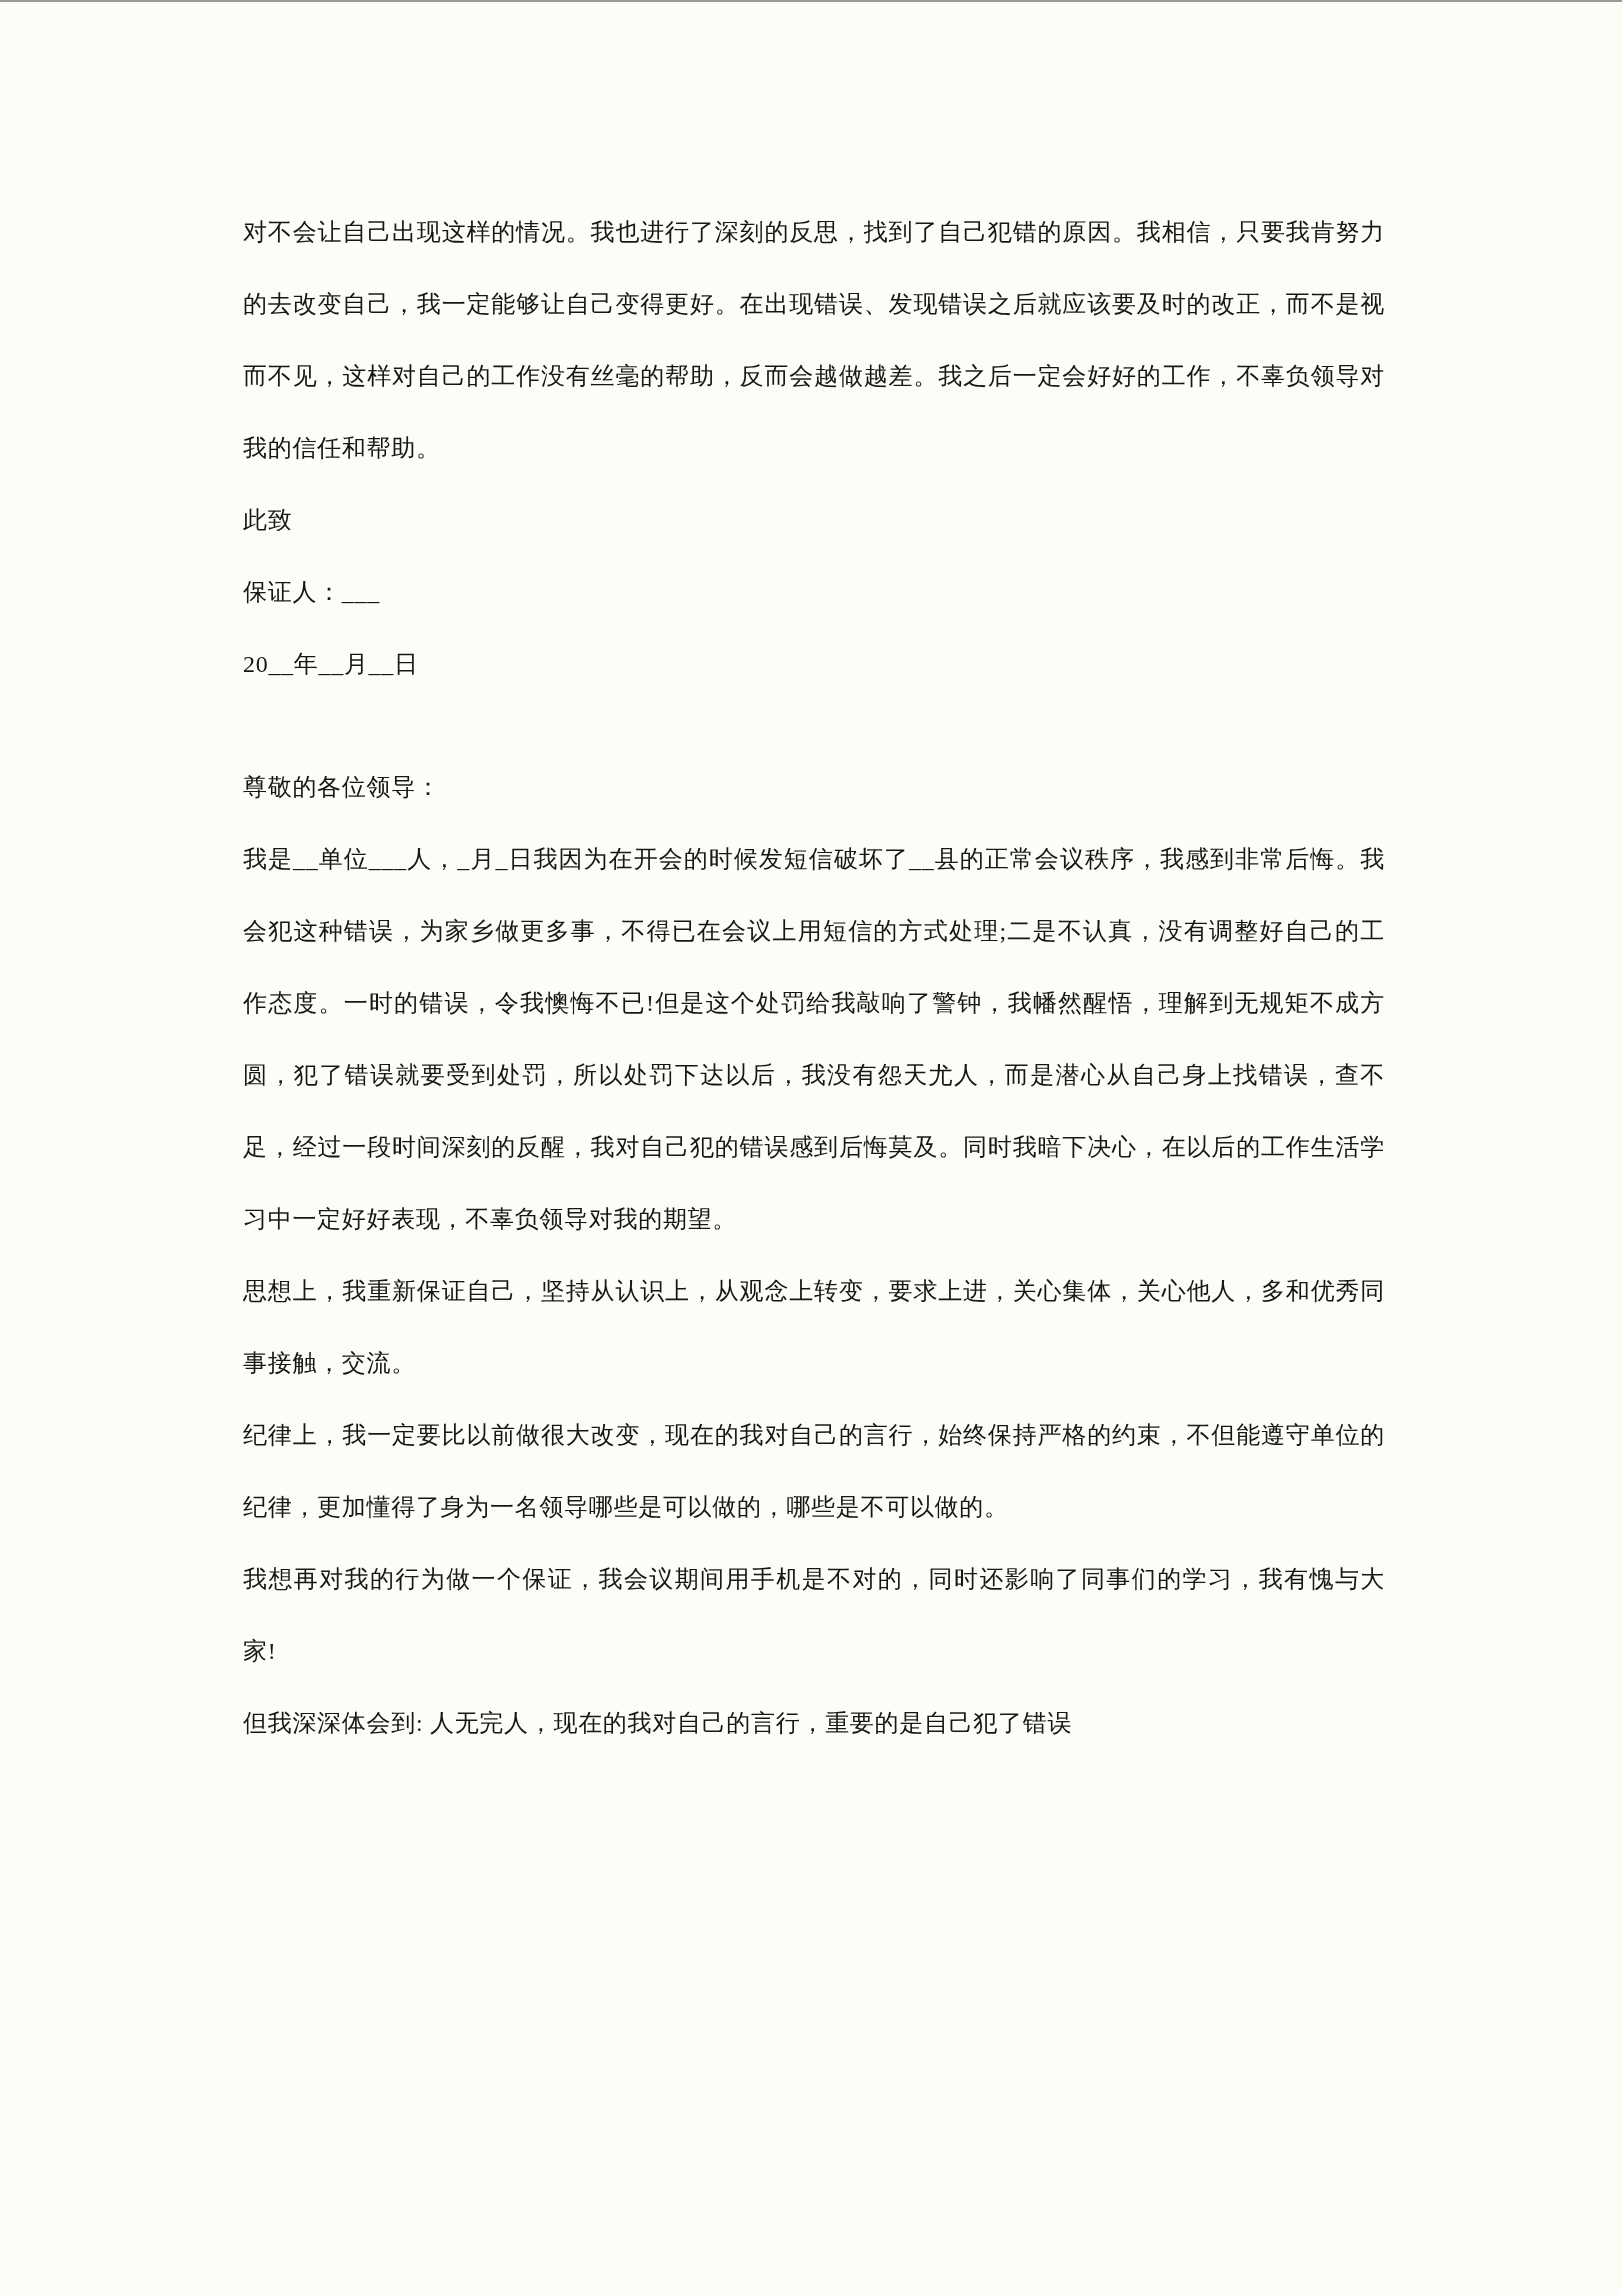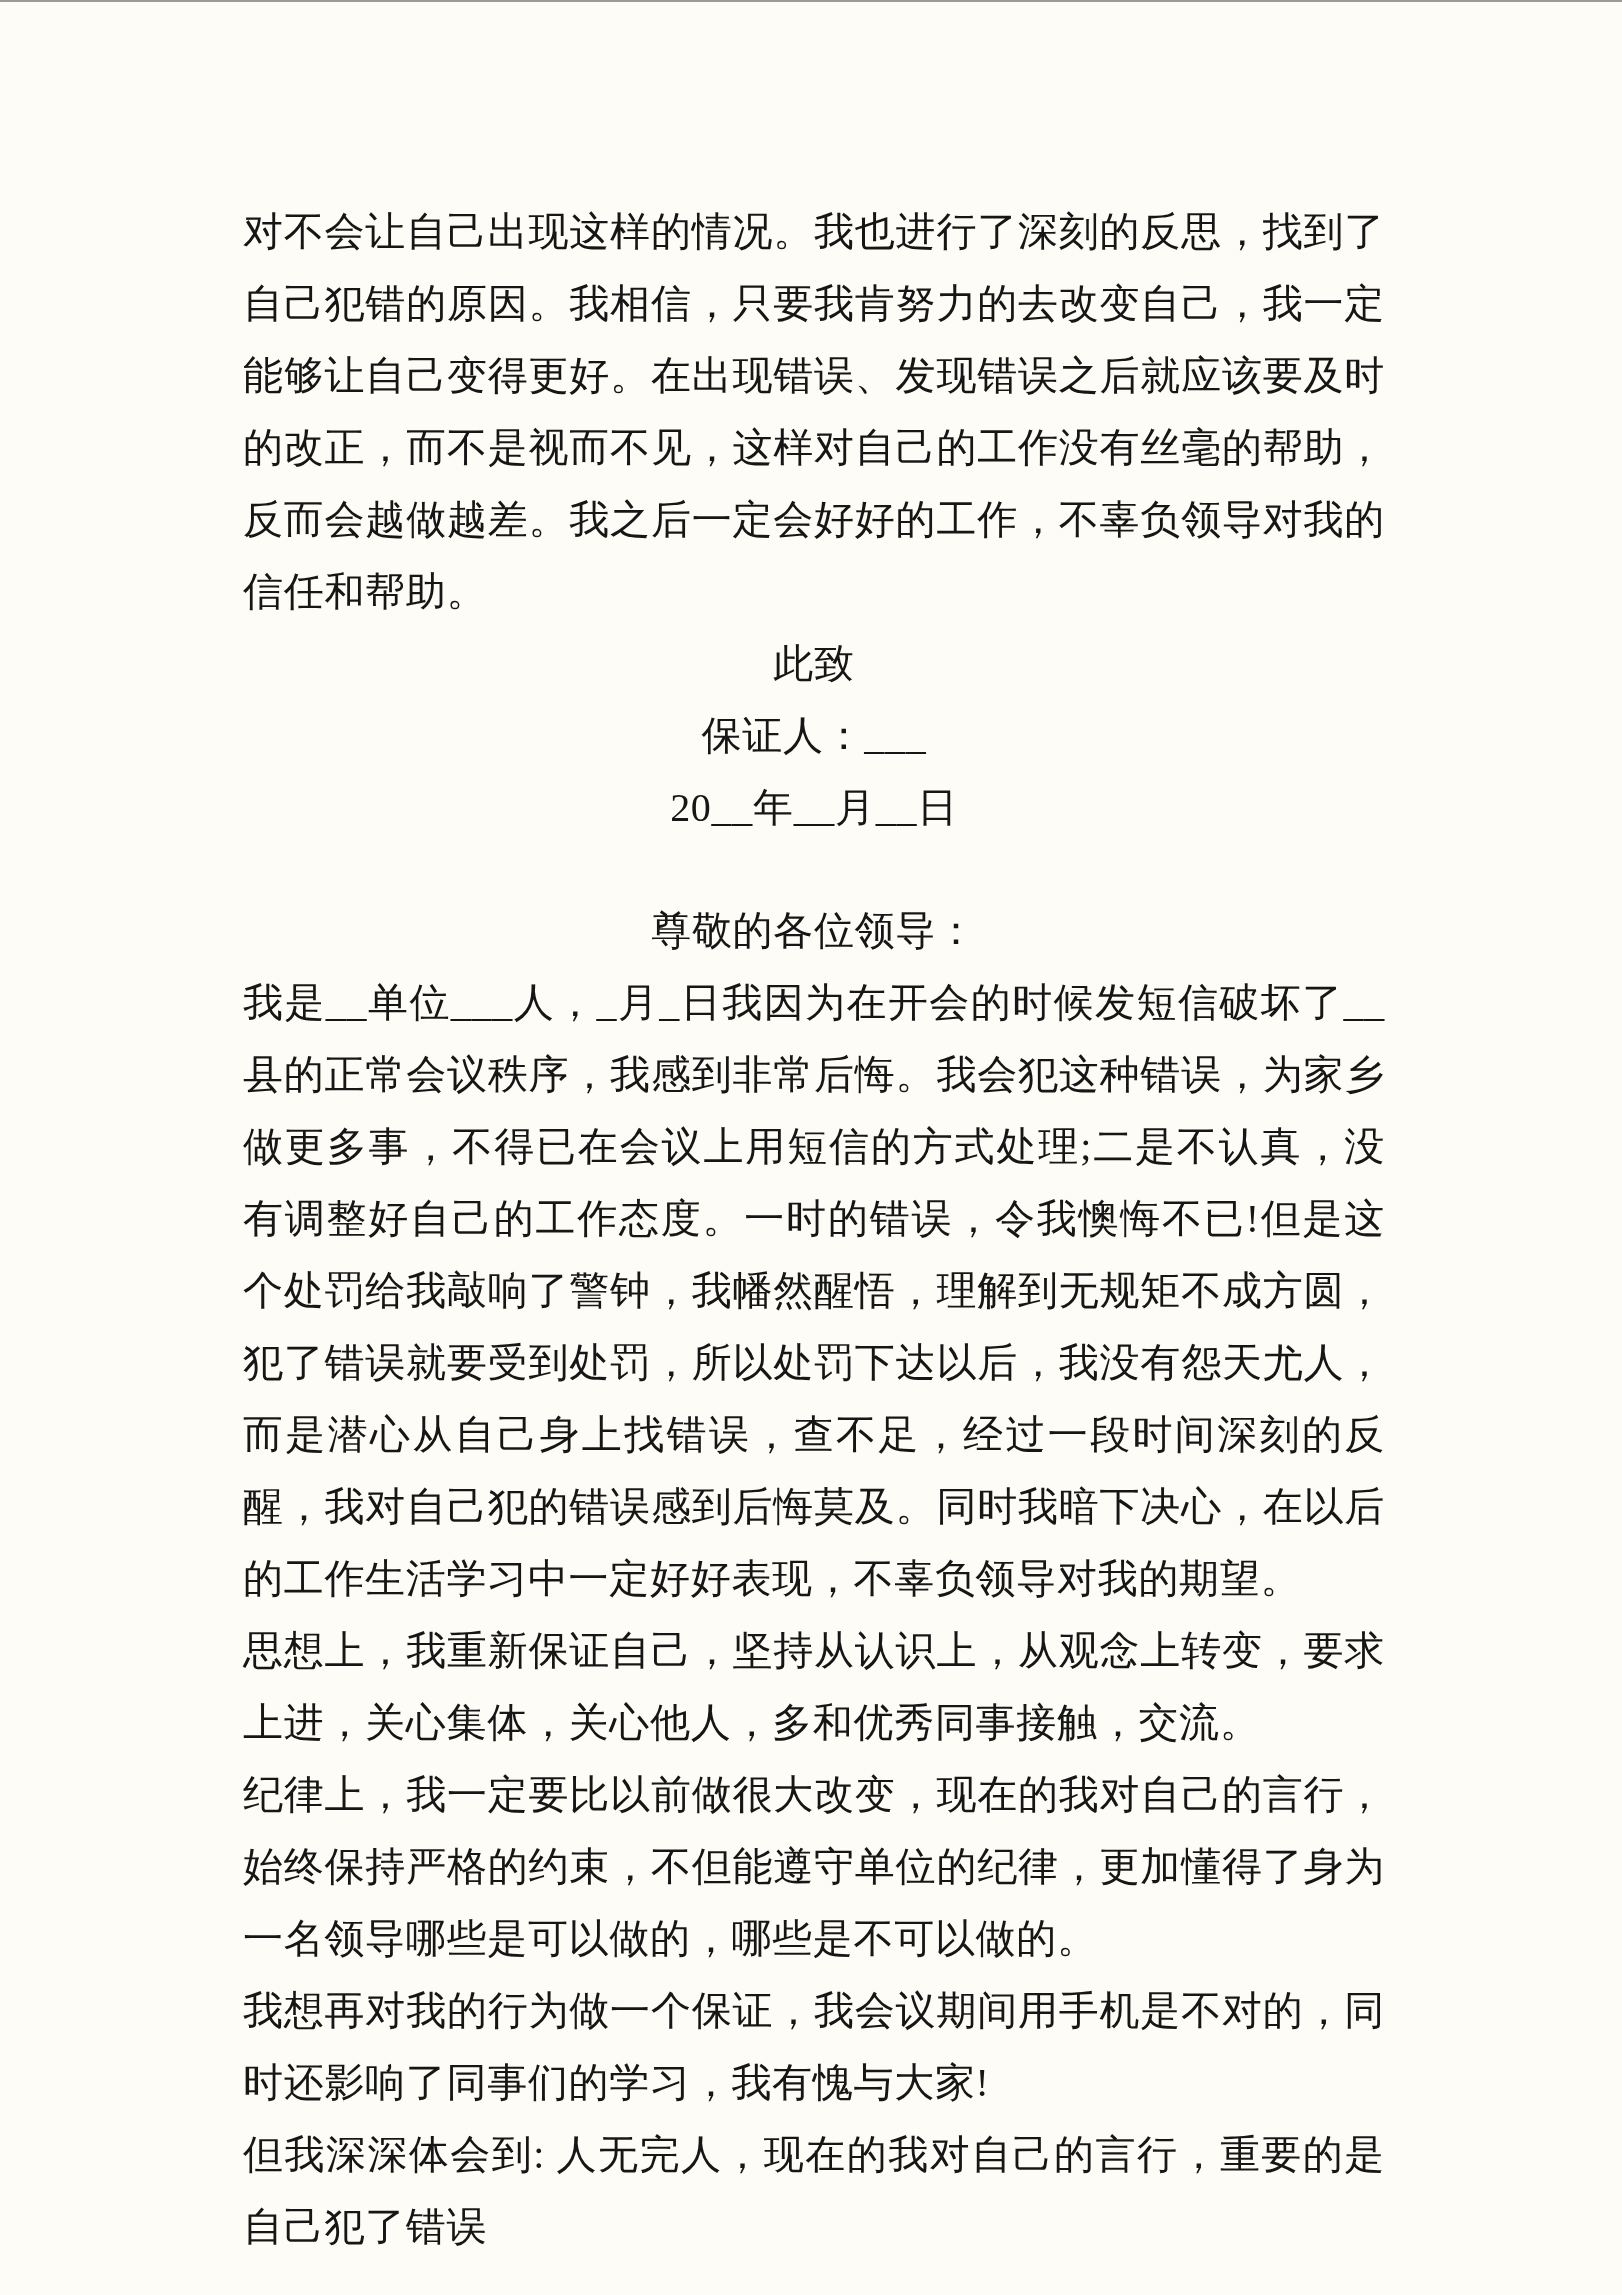--- a/index.html
+++ b/index.html
@@ -22,33 +22,33 @@
     width: 1623px;
     height: 2295px;
     box-sizing: border-box;
     border-top: 2px solid #9a9a96;
   }
   .content {
     position: absolute;
     left: 243px;
     top: 194px;
     width: 1142px;
-    font-size: 40px;
+    font-size: 24px;
     line-height: 72px;
     text-align: justify;
     letter-spacing: 0.7px;
   }
   .para {
     margin: 0;
     padding: 0;
     text-indent: 0;
   }
   .short-line {
     margin: 0;
-    text-align: center;
+    text-align: left;
   }
   .section-gap {
     height: 51px;
   }
 </style>
 </head>
 <body>
 
 <div class="page">
   <div class="content">

